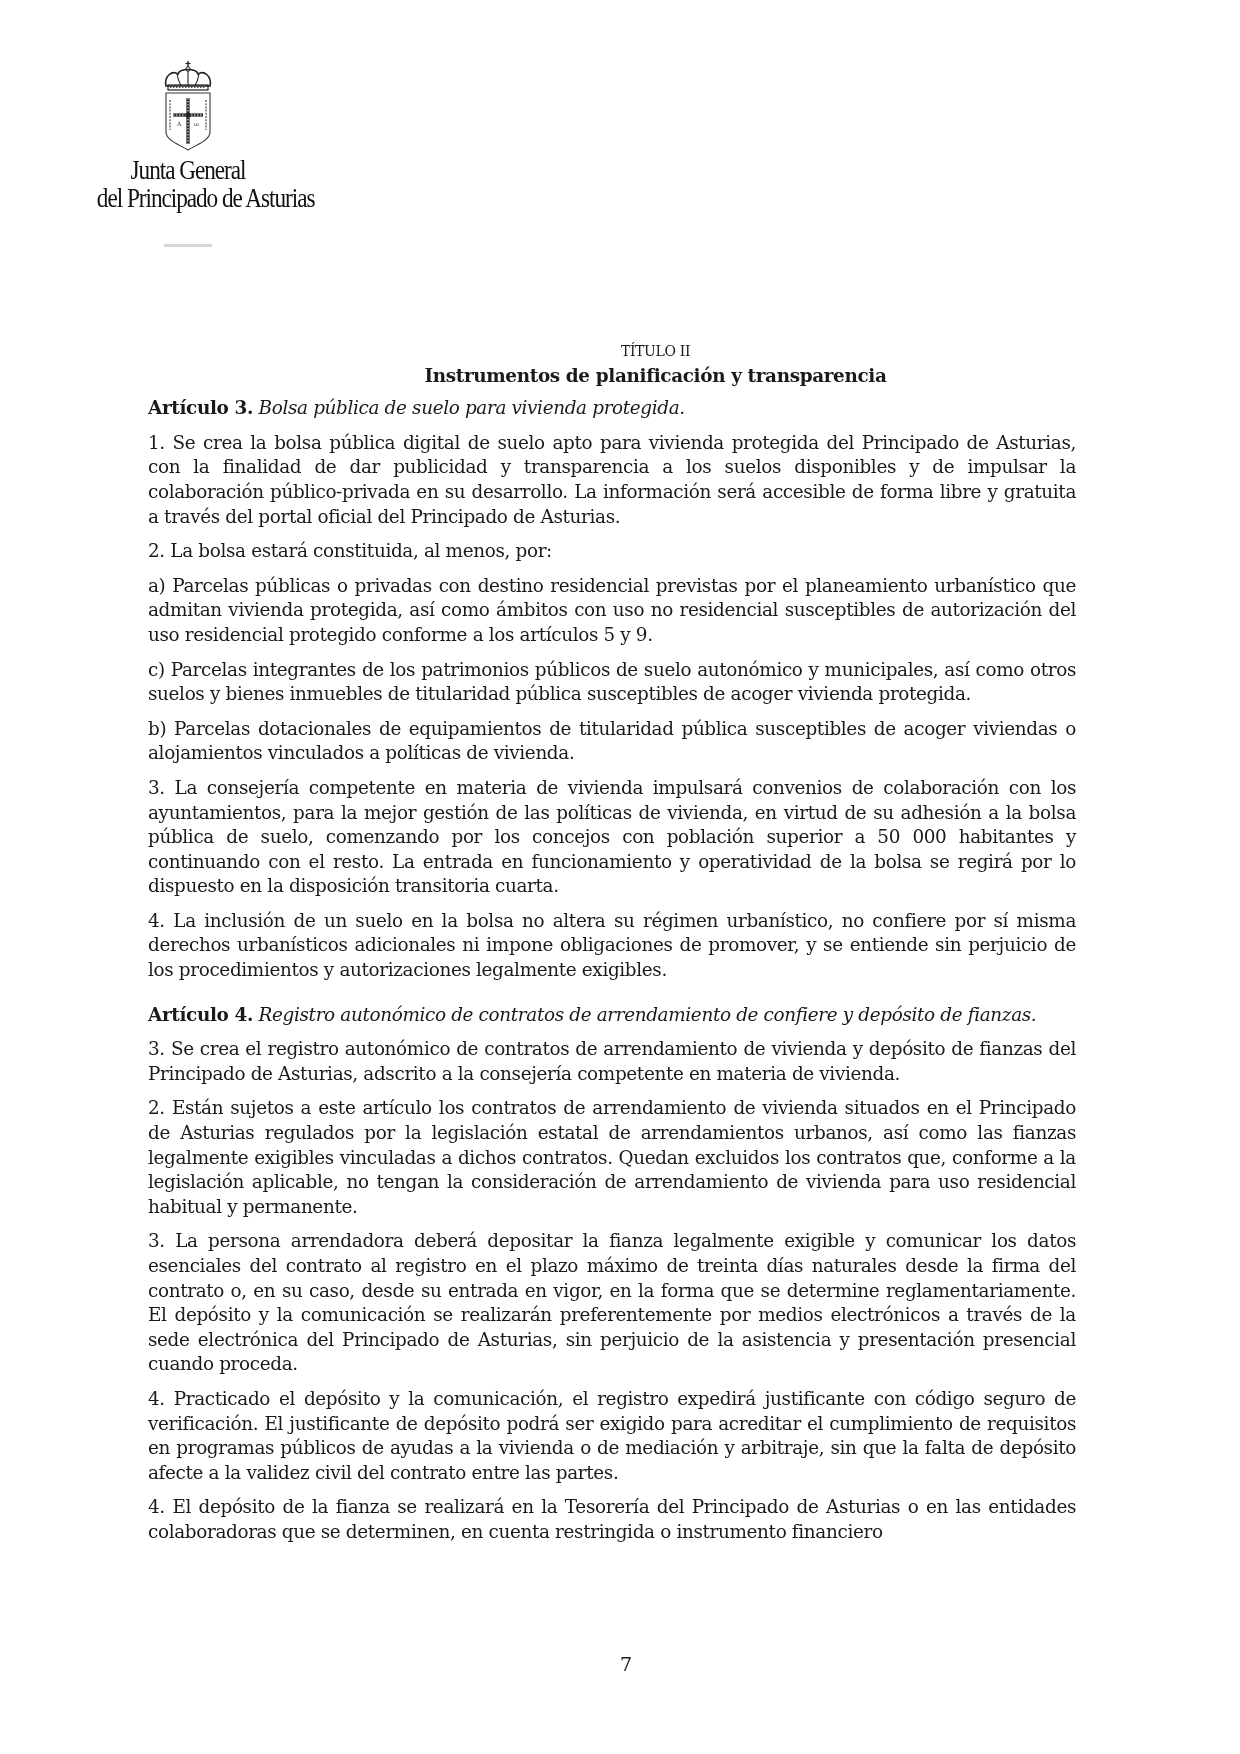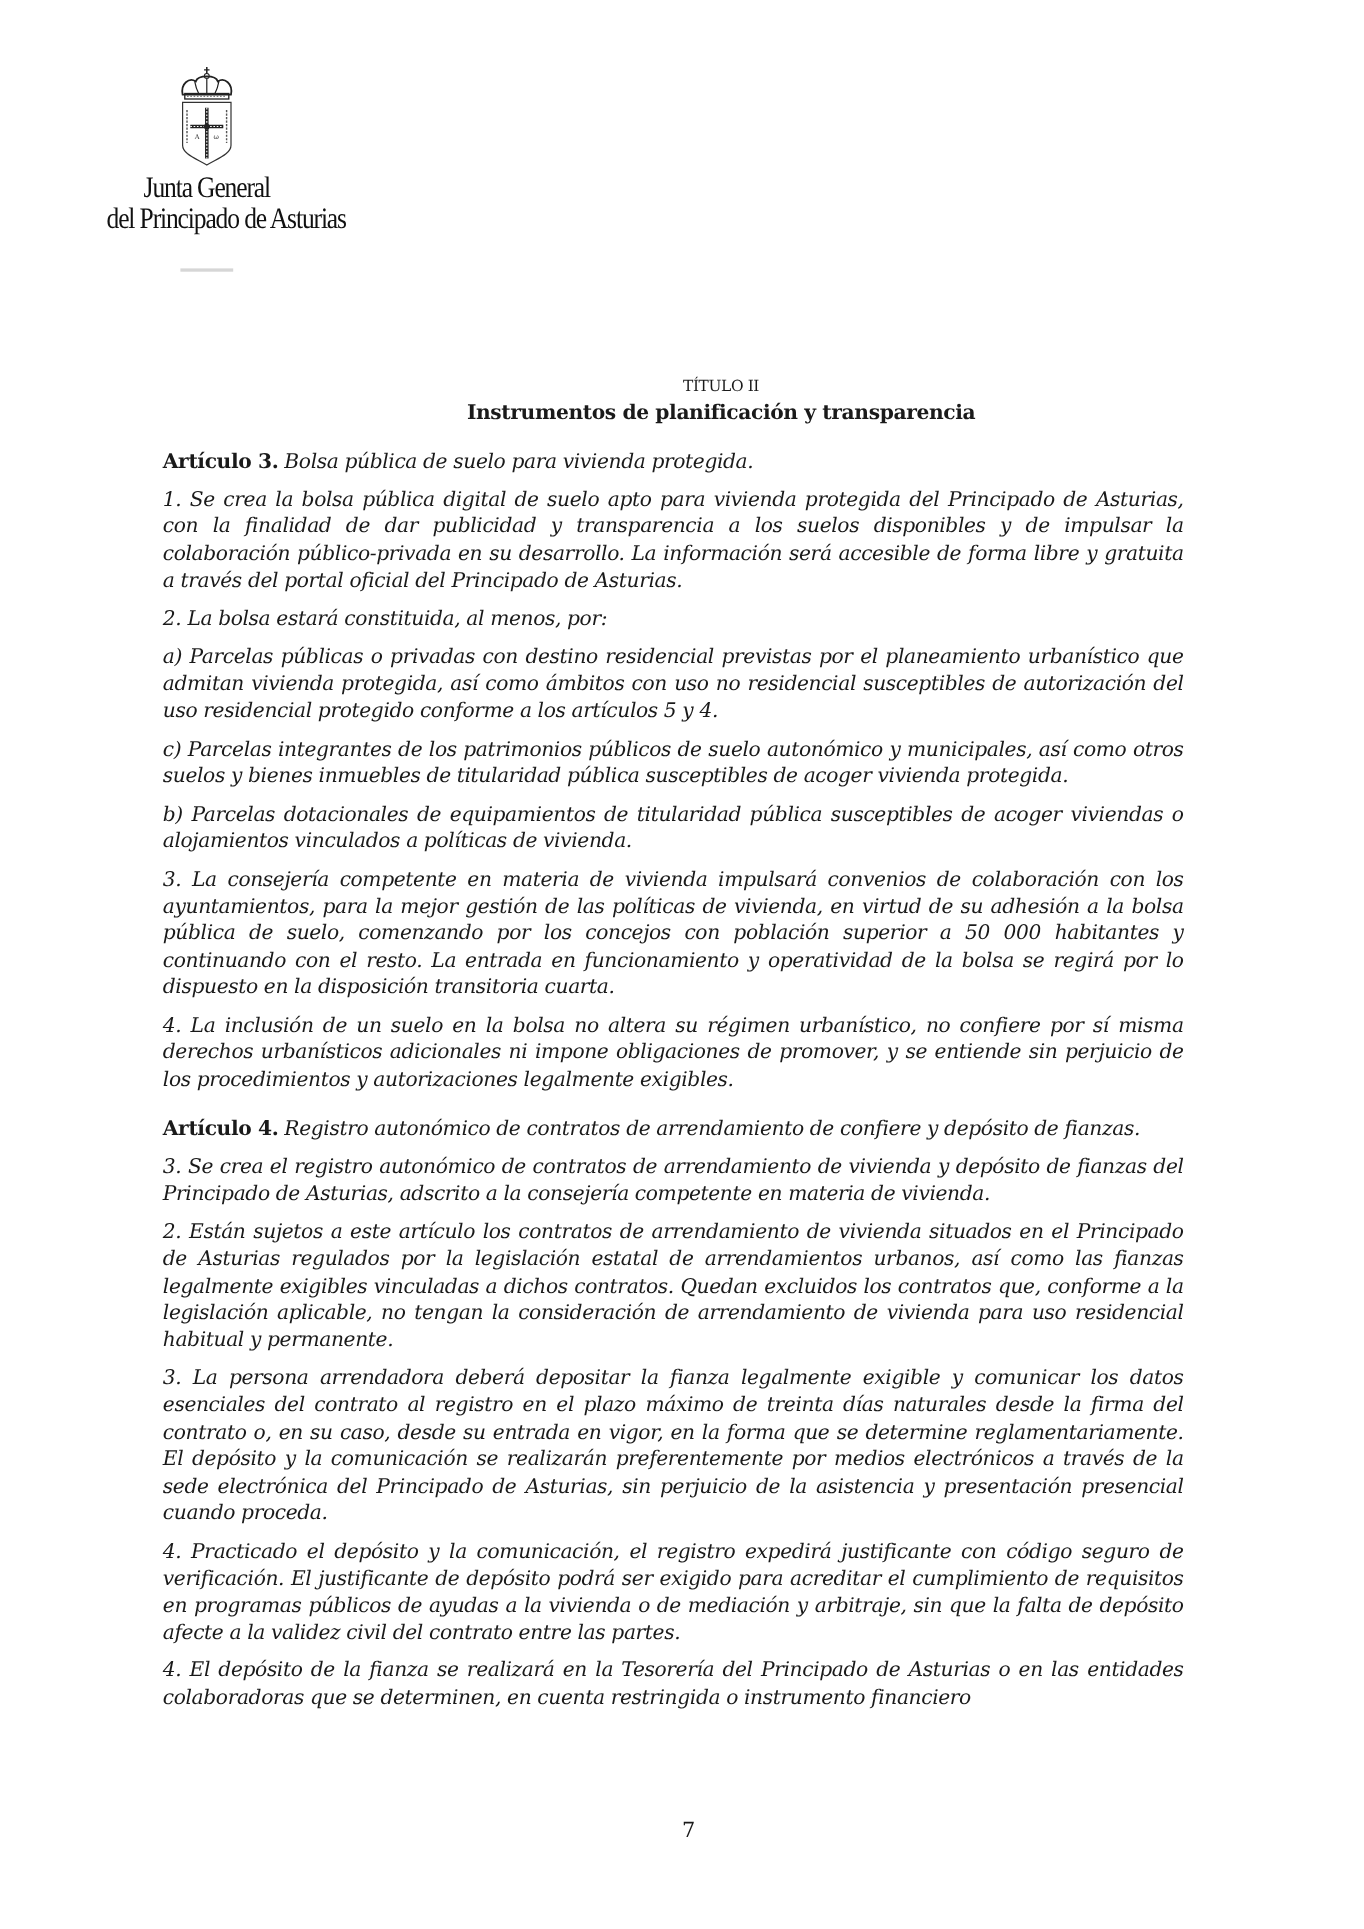--- a/index.html
+++ b/index.html
@@ -38,24 +38,24 @@
       left: 148px;
       top: 339px;
       width: 945px;
       font-size: 18.4px;
       line-height: 24.6px;
       letter-spacing: -0.35px;
     }
     .title-block { text-align: center; margin-left: 70px; }
     .titulo { font-size: 14px; }
     .subtitulo { font-weight: bold; }
-    .article-head { margin-top: 20px; margin-bottom: 10px; }
+    .article-head { margin-top: 8px; margin-bottom: 10px; }
     .article-head .num { font-weight: bold; }
     .article-head .name { font-style: italic; }
-    p.para { margin: 0 17px 10px 0; text-align: justify; font-style: italic; }
+    p.para { margin: 0 17px 10px 0; text-align: justify; }
     .article-head.second { margin-top: 20px; }
     .page-number {
       position: absolute;
       left: 0; right: 0;
       top: 1653px;
       text-align: center;
       font-size: 19px;
       margin-left: 12px;
     }
   </style>
@@ -97,21 +97,21 @@
     <div class="titulo">TÍTULO II</div>
     <div class="subtitulo">Instrumentos de planificación y transparencia</div>
   </div>
 
   <div class="article-head">
     <span class="num">Artículo 3.</span>
     <span class="name">Bolsa pública de suelo para vivienda protegida.</span>
   </div>
   <p class="para">1. Se crea la bolsa pública digital de suelo apto para vivienda protegida del Principado de Asturias, con la finalidad de dar publicidad y transparencia a los suelos disponibles y de impulsar la colaboración público-privada en su desarrollo. La información será accesible de forma libre y gratuita a través del portal oficial del Principado de Asturias.</p>
   <p class="para">2. La bolsa estará constituida, al menos, por:</p>
-  <p class="para">a) Parcelas públicas o privadas con destino residencial previstas por el planeamiento urbanístico que admitan vivienda protegida, así como ámbitos con uso no residencial susceptibles de autorización del uso residencial protegido conforme a los artículos 5 y 4.</p>
+  <p class="para">a) Parcelas públicas o privadas con destino residencial previstas por el planeamiento urbanístico que admitan vivienda protegida, así como ámbitos con uso no residencial susceptibles de autorización del uso residencial protegido conforme a los artículos 5 y 9.</p>
   <p class="para">c) Parcelas integrantes de los patrimonios públicos de suelo autonómico y municipales, así como otros suelos y bienes inmuebles de titularidad pública susceptibles de acoger vivienda protegida.</p>
   <p class="para">b) Parcelas dotacionales de equipamientos de titularidad pública susceptibles de acoger viviendas o alojamientos vinculados a políticas de vivienda.</p>
   <p class="para">3. La consejería competente en materia de vivienda impulsará convenios de colaboración con los ayuntamientos, para la mejor gestión de las políticas de vivienda, en virtud de su adhesión a la bolsa pública de suelo, comenzando por los concejos con población superior a 50 000 habitantes y continuando con el resto. La entrada en funcionamiento y operatividad de la bolsa se regirá por lo dispuesto en la disposición transitoria cuarta.</p>
   <p class="para">4. La inclusión de un suelo en la bolsa no altera su régimen urbanístico, no confiere por sí misma derechos urbanísticos adicionales ni impone obligaciones de promover, y se entiende sin perjuicio de los procedimientos y autorizaciones legalmente exigibles.</p>
 
   <div class="article-head second">
     <span class="num">Artículo 4.</span>
     <span class="name">Registro autonómico de contratos de arrendamiento de confiere y depósito de fianzas.</span>
   </div>
   <p class="para">3. Se crea el registro autonómico de contratos de arrendamiento de vivienda y depósito de fianzas del Principado de Asturias, adscrito a la consejería competente en materia de vivienda.</p>

